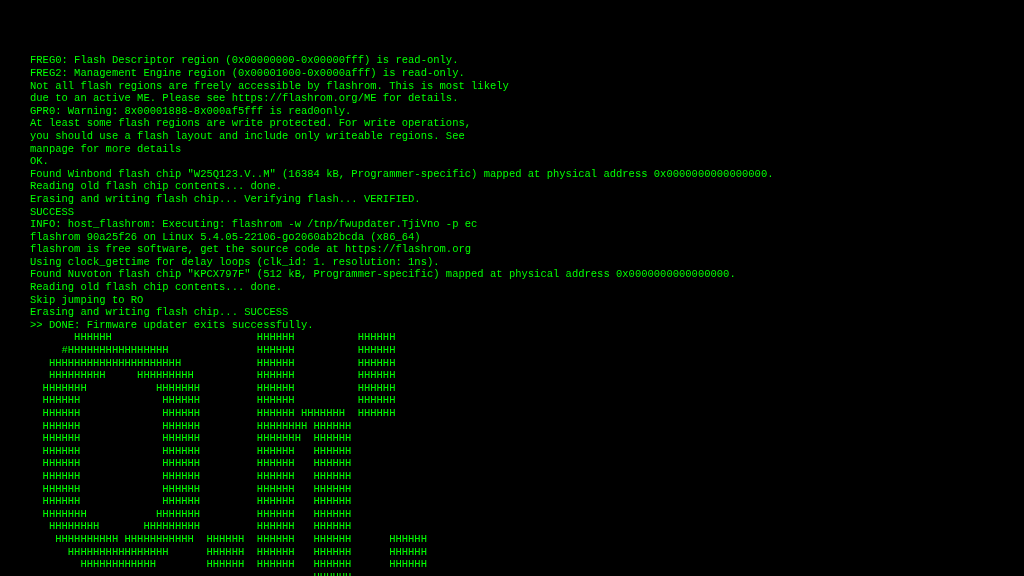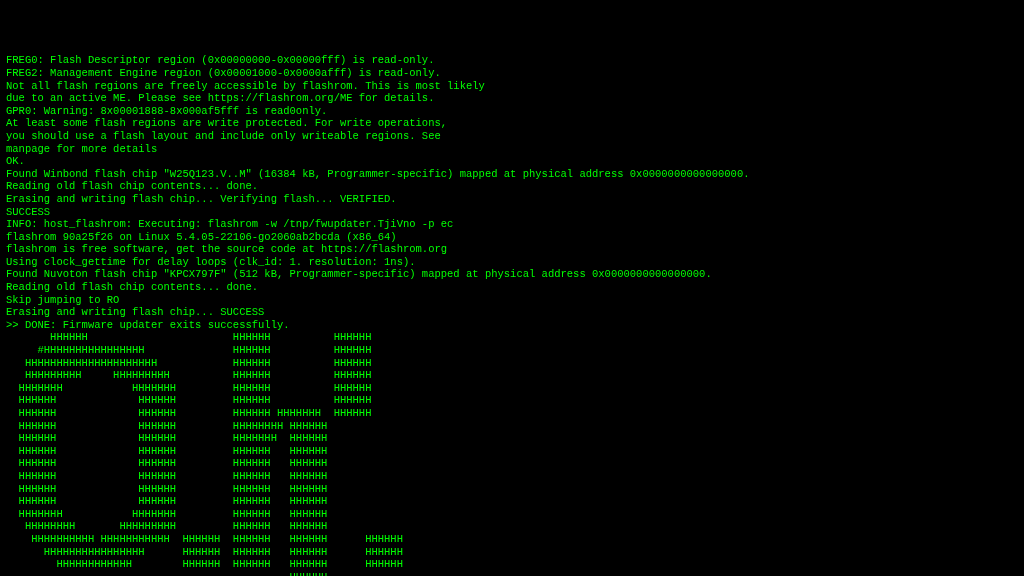--- a/index.html
+++ b/index.html
@@ -14,20 +14,21 @@
       font-size: 10.5px;
       line-height: 1.2;
       padding: 4px 6px;
       width: 1024px;
       height: 576px;
       overflow: hidden;
       white-space: pre;
     }
     .terminal-line {
       display: block;
+      margin-left: 24px;
     }
   </style>
 </head>
 <body>
 
 
 
 <div><span class="terminal-line">FREG0: Flash Descriptor region (0x00000000-0x00000fff) is read-only.</span><span class="terminal-line">FREG2: Management Engine region (0x00001000-0x0000afff) is read-only.</span><span class="terminal-line">Not all flash regions are freely accessible by flashrom. This is most likely</span><span class="terminal-line">due to an active ME. Please see https://flashrom.org/ME for details.</span><span class="terminal-line">GPR0: Warning: 8x00001888-8x000af5fff is read0only.</span><span class="terminal-line">At least some flash regions are write protected. For write operations,</span><span class="terminal-line">you should use a flash layout and include only writeable regions. See</span><span class="terminal-line">manpage for more details</span><span class="terminal-line">OK.</span><span class="terminal-line">Found Winbond flash chip "W25Q123.V..M" (16384 kB, Programmer-specific) mapped at physical address 0x0000000000000000.</span><span class="terminal-line">Reading old flash chip contents... done.</span><span class="terminal-line">Erasing and writing flash chip... Verifying flash... VERIFIED.</span><span class="terminal-line">SUCCESS</span><span class="terminal-line">INFO: host_flashrom: Executing: flashrom -w /tnp/fwupdater.TjiVno -p ec</span><span class="terminal-line">flashrom 90a25f26 on Linux 5.4.05-22106-go2060ab2bcda (x86_64)</span><span class="terminal-line">flashrom is free software, get the source code at https://flashrom.org</span><span class="terminal-line"></span><span class="terminal-line">Using clock_gettime for delay loops (clk_id: 1. resolution: 1ns).</span><span class="terminal-line">Found Nuvoton flash chip "KPCX797F" (512 kB, Programmer-specific) mapped at physical address 0x0000000000000000.</span><span class="terminal-line">Reading old flash chip contents... done.</span><span class="terminal-line">Skip jumping to RO</span><span class="terminal-line">Erasing and writing flash chip... SUCCESS</span><span class="terminal-line">&gt;&gt; DONE: Firmware updater exits successfully.</span><span class="terminal-line">       HHHHHH                       HHHHHH          HHHHHH</span><span class="terminal-line">     #HHHHHHHHHHHHHHHH              HHHHHH          HHHHHH</span><span class="terminal-line">   HHHHHHHHHHHHHHHHHHHHH            HHHHHH          HHHHHH</span><span class="terminal-line">   HHHHHHHHH     HHHHHHHHH          HHHHHH          HHHHHH</span><span class="terminal-line">  HHHHHHH           HHHHHHH         HHHHHH          HHHHHH</span><span class="terminal-line">  HHHHHH             HHHHHH         HHHHHH          HHHHHH</span><span class="terminal-line">  HHHHHH             HHHHHH         HHHHHH HHHHHHH  HHHHHH</span><span class="terminal-line">  HHHHHH             HHHHHH         HHHHHHHH HHHHHH</span><span class="terminal-line">  HHHHHH             HHHHHH         HHHHHHH  HHHHHH</span><span class="terminal-line">  HHHHHH             HHHHHH         HHHHHH   HHHHHH</span><span class="terminal-line">  HHHHHH             HHHHHH         HHHHHH   HHHHHH</span><span class="terminal-line">  HHHHHH             HHHHHH         HHHHHH   HHHHHH</span><span class="terminal-line">  HHHHHH             HHHHHH         HHHHHH   HHHHHH</span><span class="terminal-line">  HHHHHH             HHHHHH         HHHHHH   HHHHHH</span><span class="terminal-line">  HHHHHHH           HHHHHHH         HHHHHH   HHHHHH</span><span class="terminal-line">   HHHHHHHH       HHHHHHHHH         HHHHHH   HHHHHH</span><span class="terminal-line">    HHHHHHHHHH HHHHHHHHHHH  HHHHHH  HHHHHH   HHHHHH      HHHHHH</span><span class="terminal-line">      HHHHHHHHHHHHHHHH      HHHHHH  HHHHHH   HHHHHH      HHHHHH</span><span class="terminal-line">        HHHHHHHHHHHH        HHHHHH  HHHHHH   HHHHHH      HHHHHH</span><span class="terminal-line">                                             HHHHHH</span><span class="terminal-line"></span></div>
 
 

